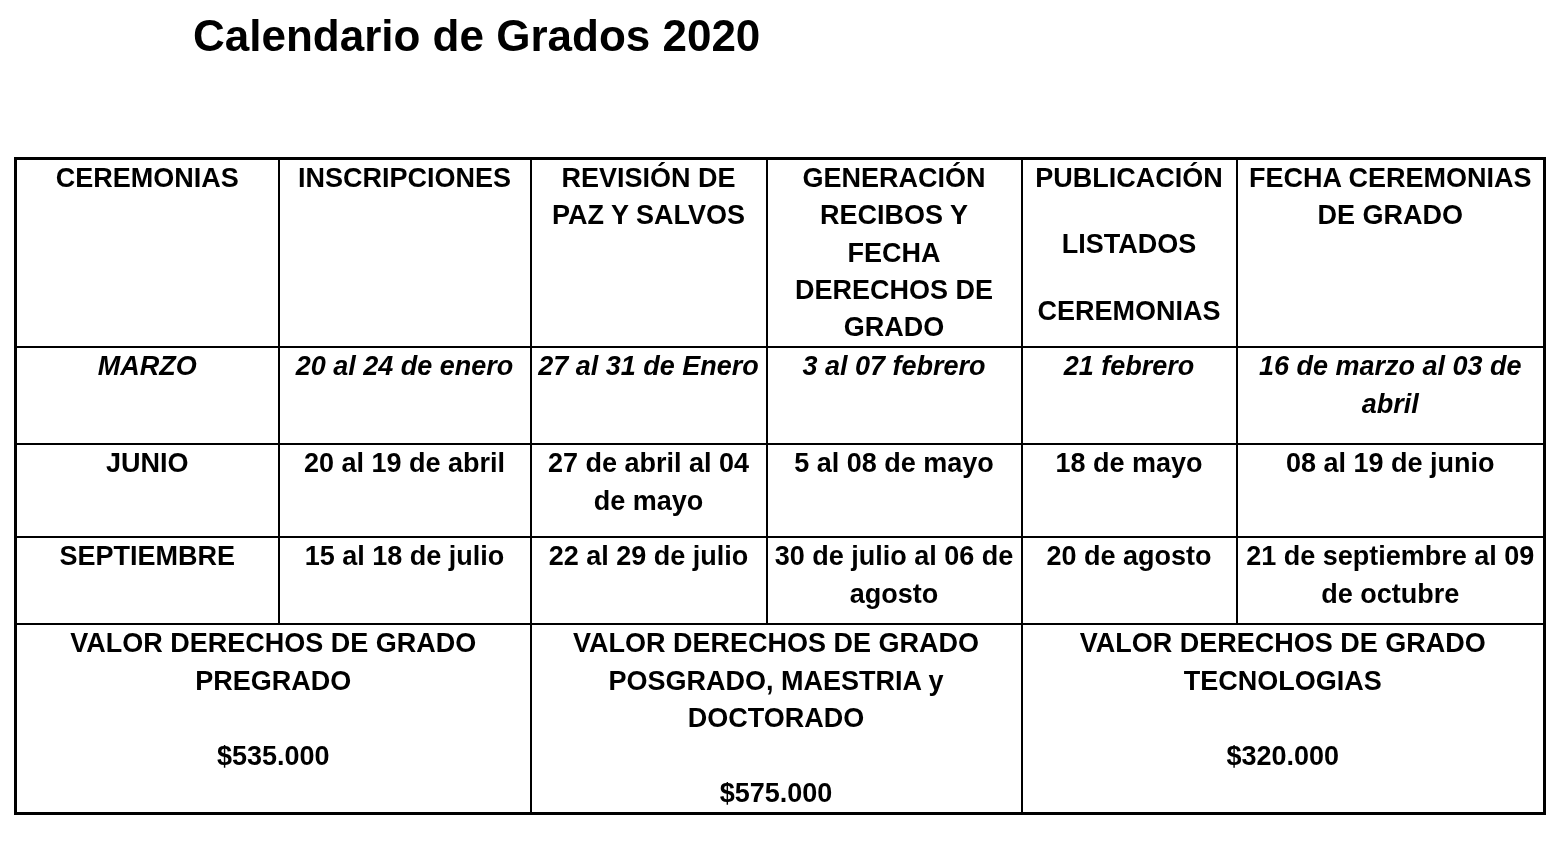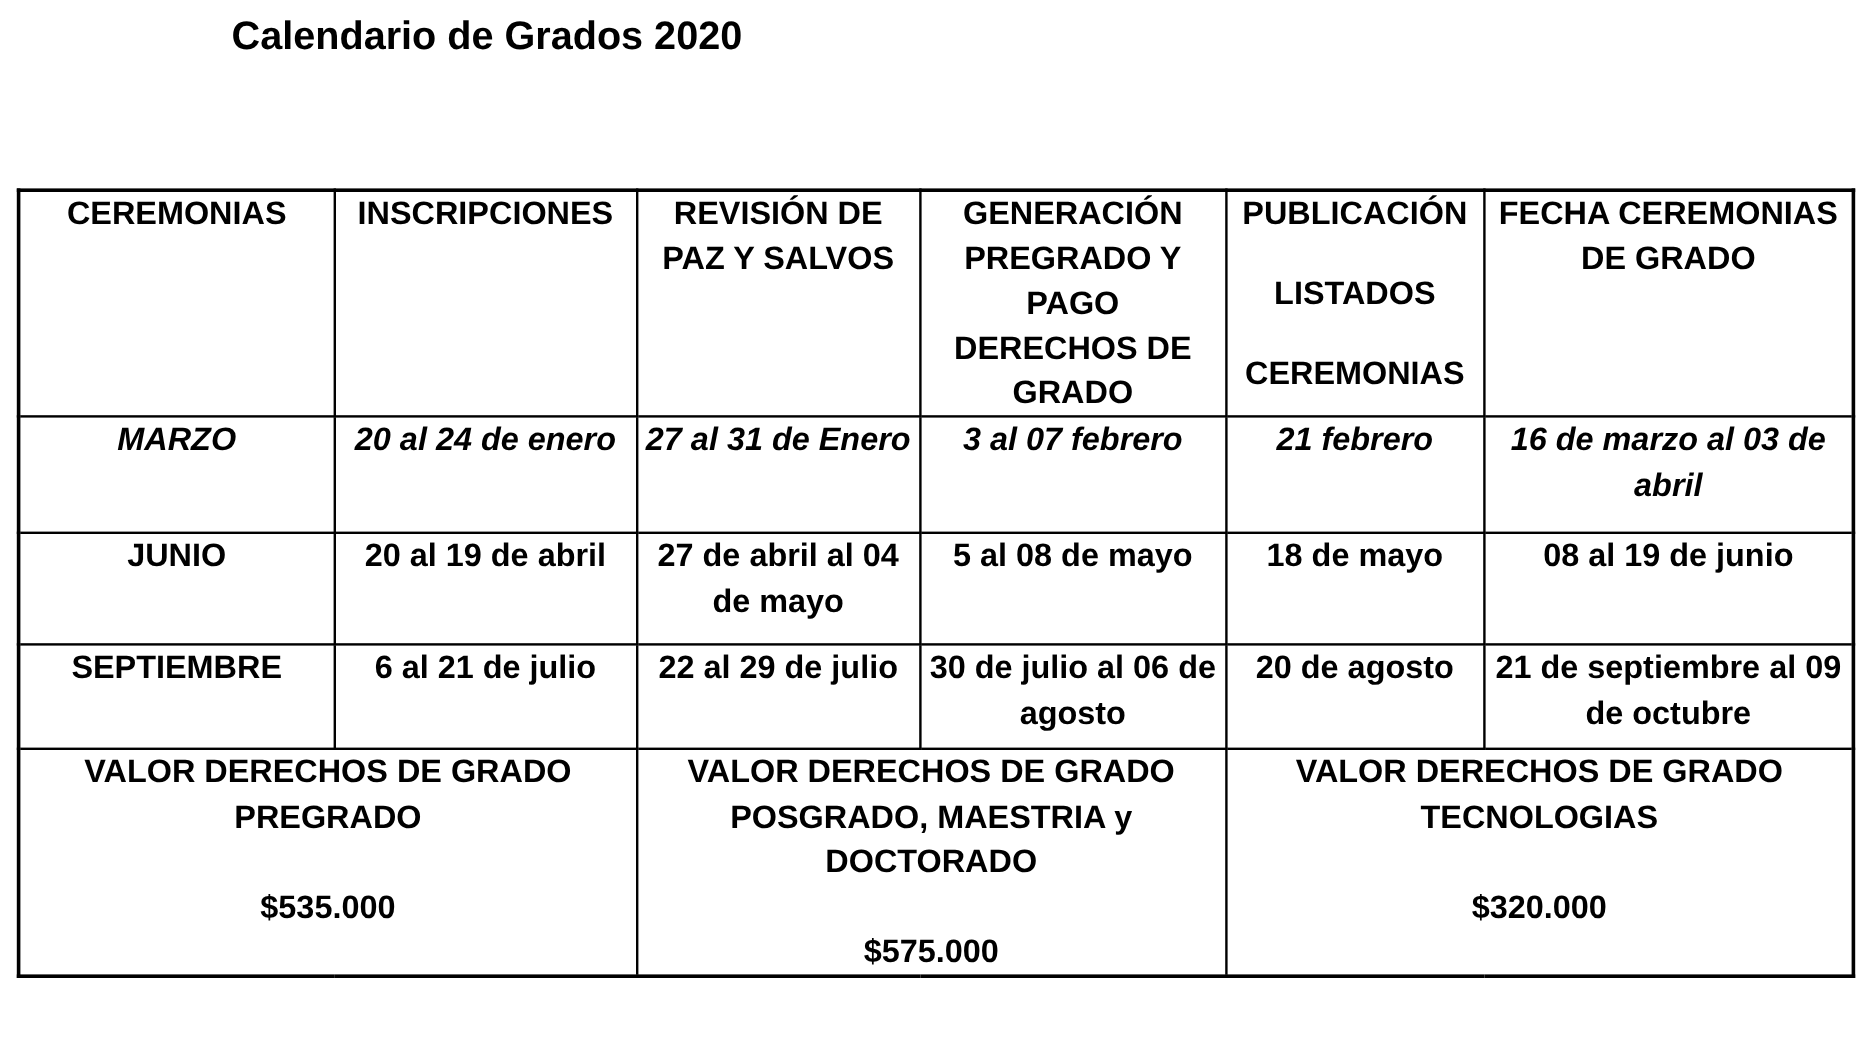--- a/index.html
+++ b/index.html
@@ -3,21 +3,21 @@
 <meta charset="utf-8">
 <style>
   html,body{margin:0;padding:0;}
   body{
     width:1561px;height:865px;background:#ffffff;color:#000000;
     font-family:"Liberation Sans",sans-serif;font-weight:bold;
     position:relative;overflow:hidden;
   }
   .title{
     position:absolute;left:193px;top:10px;margin:0;
-    font-size:33px;font-weight:bold;line-height:1.2;white-space:nowrap;
+    font-size:44px;font-weight:bold;line-height:1.2;white-space:nowrap;
   }
   table.grados{
     position:absolute;left:14px;top:157px;width:1529px;
     border-collapse:collapse;table-layout:fixed;
     border:3px solid #000000;
   }
   table.grados td{
     border:2px solid #000000;
     vertical-align:top;text-align:center;
     font-size:27px;line-height:1.38;font-weight:bold;
@@ -53,21 +53,21 @@
     <col style="width:308px">
   </colgroup>
 
   <tbody>
       <tr class="r-header">
     <td class="pt1">CEREMONIAS</td>
     <td class="pt1">INSCRIPCIONES</td>
     <td class="pt2">REVISIÓN DE PAZ Y SALVOS</td>
     <td class="pt3">
       <div>GENERACIÓN</div>
-      <div>PREGRADO Y PAGO</div>
+      <div>RECIBOS Y FECHA</div>
       <div>DERECHOS DE GRADO</div>
     </td>
     <td class="pt0">
       <div class="gap-after">PUBLICACIÓN</div>
       <div class="gap-after">LISTADOS</div>
       <div>CEREMONIAS</div>
     </td>
     <td class="pt2">FECHA CEREMONIAS DE GRADO</td>
   </tr>
 
@@ -84,21 +84,21 @@
     <td class="ptd">JUNIO</td>
     <td class="ptd">20 al 19 de abril</td>
     <td class="ptd">27 de abril al 04 de mayo</td>
     <td class="ptd">5 al 08 de mayo</td>
     <td class="ptd">18 de mayo</td>
     <td class="ptd">08 al 19 de junio</td>
   </tr>
 
   <tr class="r3">
     <td class="ptd">SEPTIEMBRE</td>
-    <td class="ptd">6 al 21 de julio</td>
+    <td class="ptd">15 al 18 de julio</td>
     <td class="ptd">22 al 29 de julio</td>
     <td class="ptd">30 de julio al 06 de agosto</td>
     <td class="ptd">20 de agosto</td>
     <td class="ptd">21 de septiembre al 09 de octubre</td>
   </tr>
 
 
   <tr class="r-footer">
     <td colspan="2" class="ptf">
       <div>VALOR DERECHOS DE GRADO PREGRADO</div>

